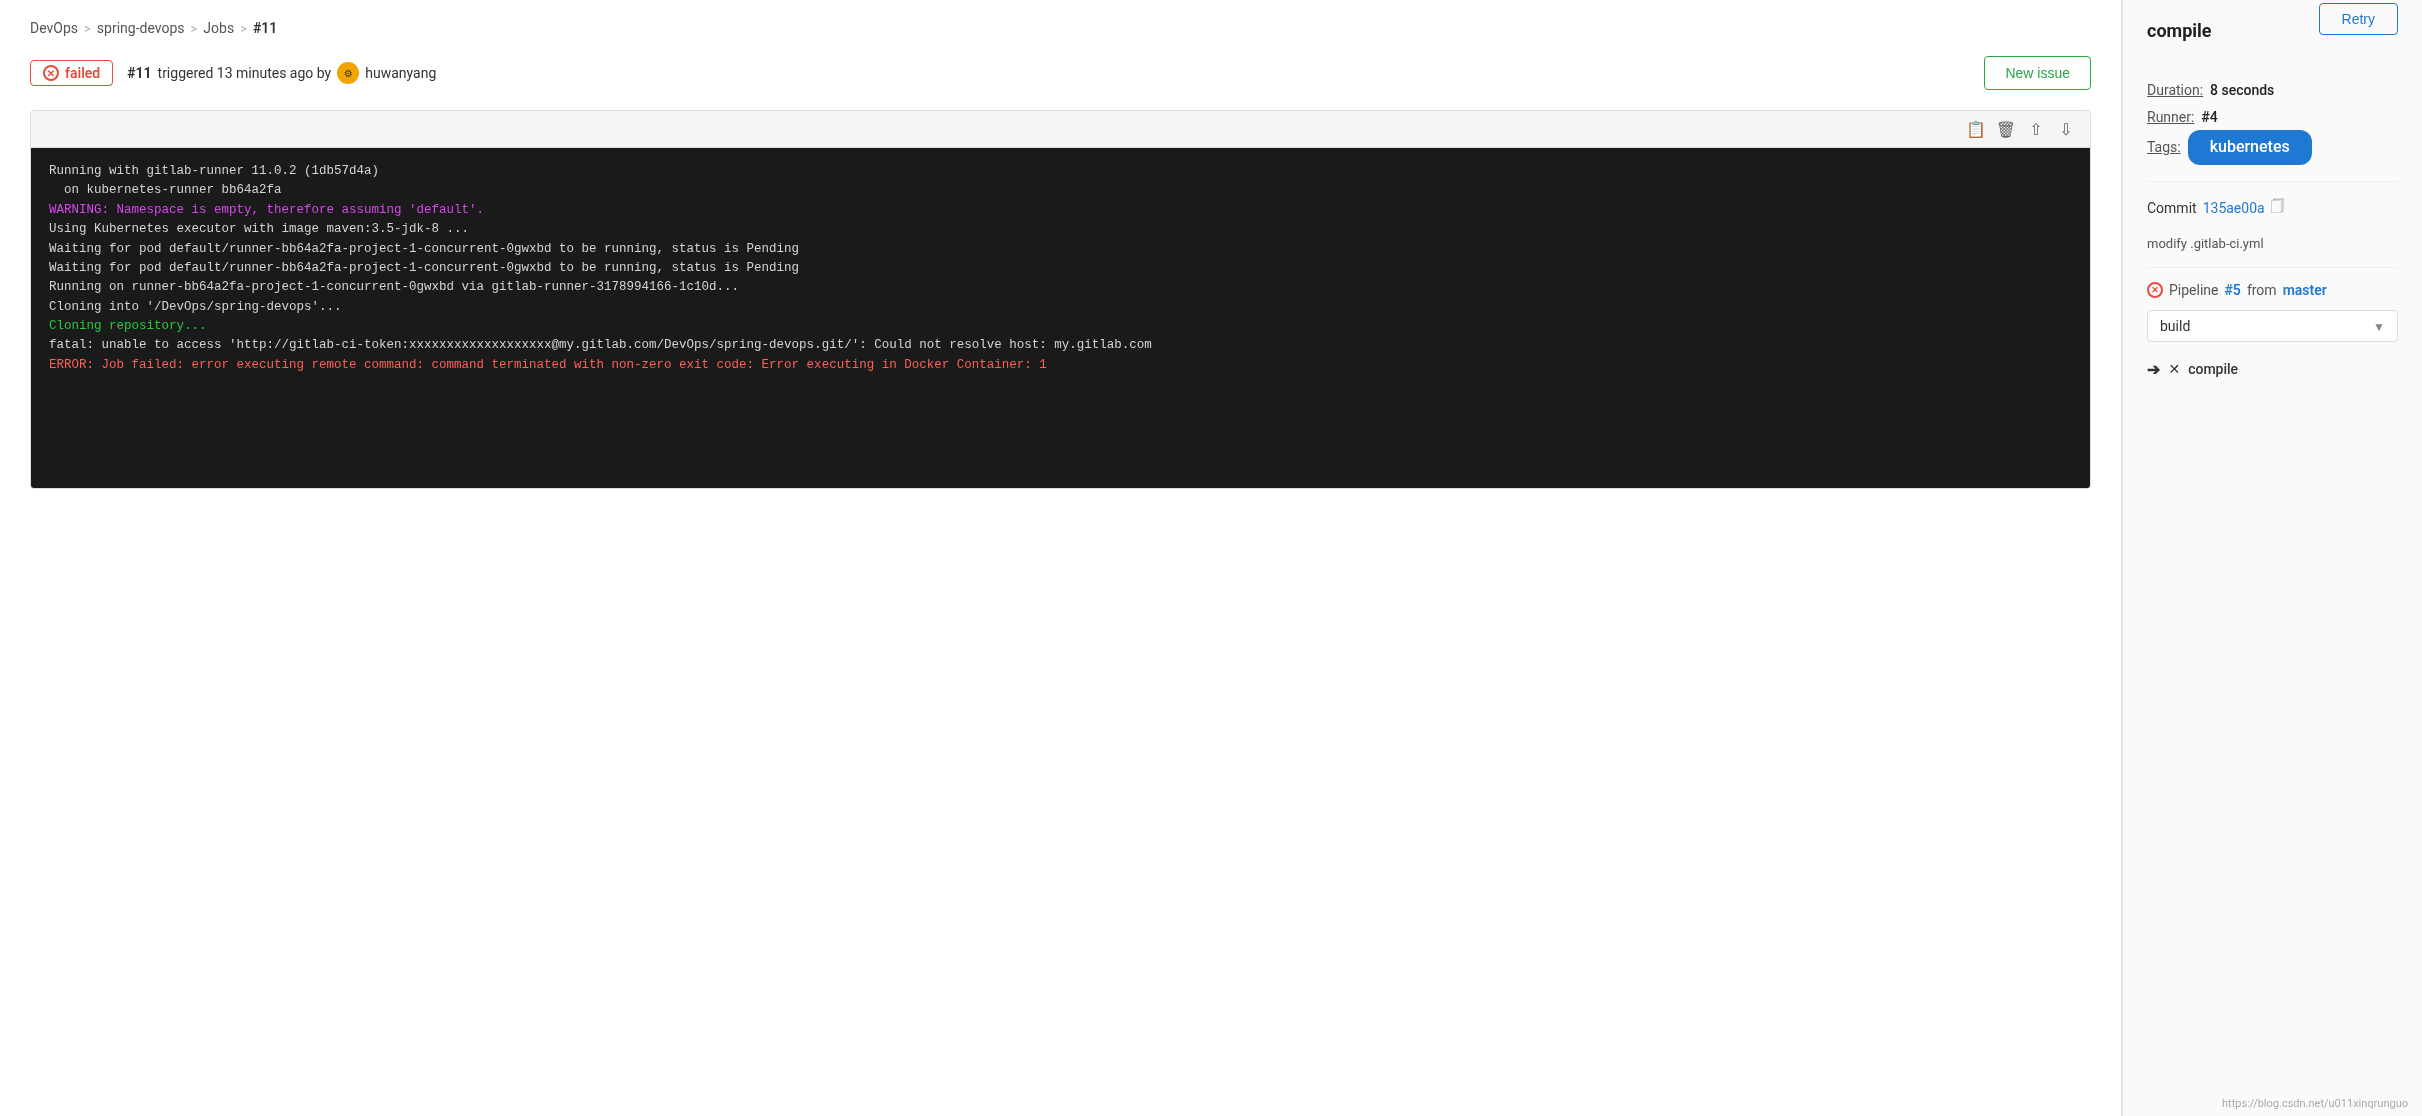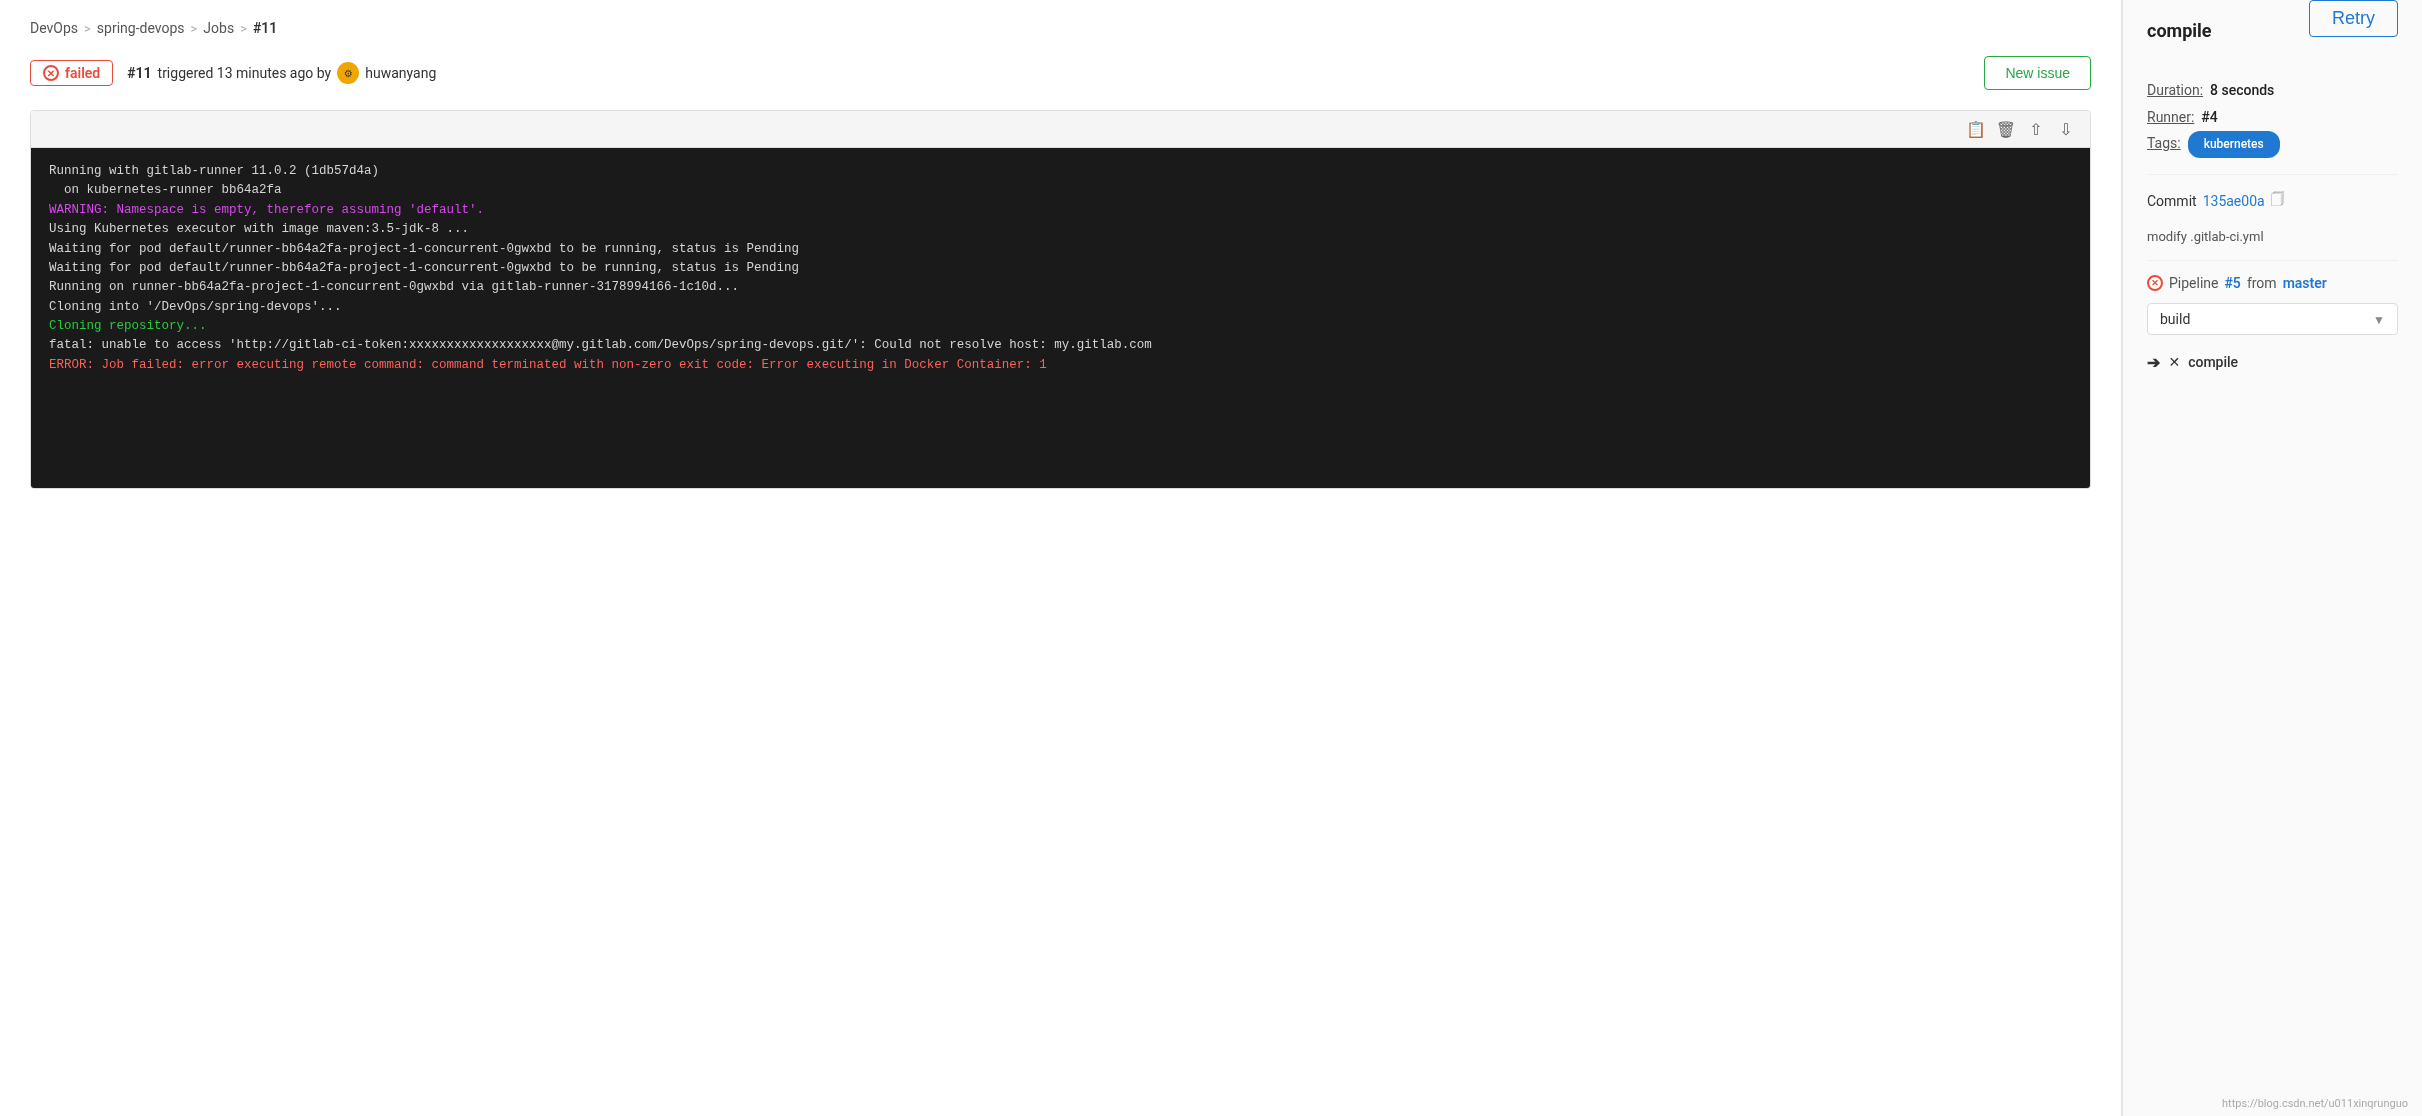--- a/index.html
+++ b/index.html
@@ -163,21 +163,21 @@
       font-weight: 700;
       color: #222;
       margin-bottom: 18px;
     }
     .retry-btn {
       border: 1.5px solid #1f78d1;
       color: #1f78d1;
       background: transparent;
       padding: 7px 22px;
       border-radius: 4px;
-      font-size: 18px;
+      font-size: 14px;
       cursor: pointer;
       font-weight: 500;
       float: right;
       margin-top: -42px;
     }
     .sidebar-header-row {
       display: flex;
       align-items: center;
       justify-content: space-between;
       margin-bottom: 18px;
@@ -187,22 +187,22 @@
       font-size: 14px;
       color: #555;
       line-height: 1.9;
     }
     .sidebar-meta span.label { color: #555; text-decoration: underline; }
     .sidebar-meta span.value { color: #222; font-weight: 500; }
     .tag-badge {
       display: inline-block;
       background: #1f78d1;
       color: #fff;
-      font-size: 12px;
-      padding: 2px 16px;
+      font-size: 16px;
+      padding: 2px 22px;
       border-radius: 12px;
       font-weight: 500;
     }
     .commit-section {
       margin-top: 14px;
       padding-top: 14px;
       border-top: 1px solid #eee;
     }
     .commit-row {
       display: flex;

